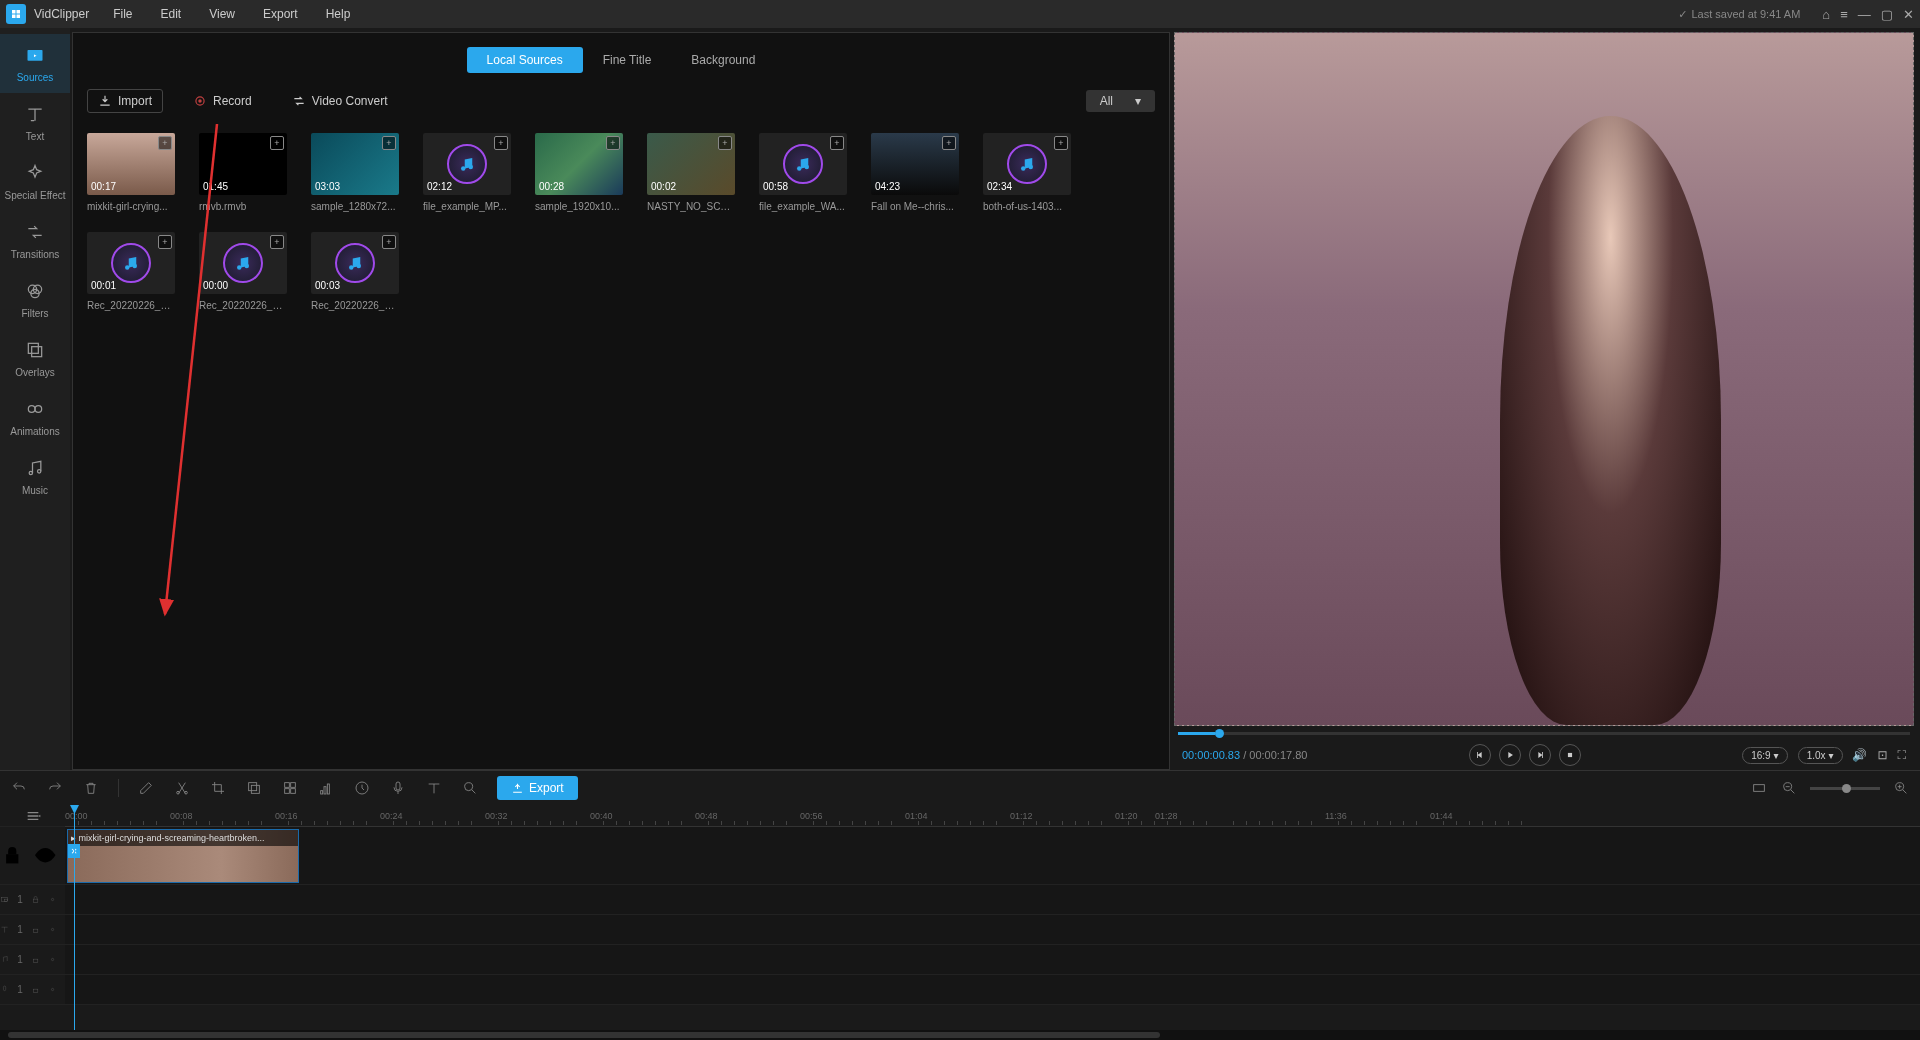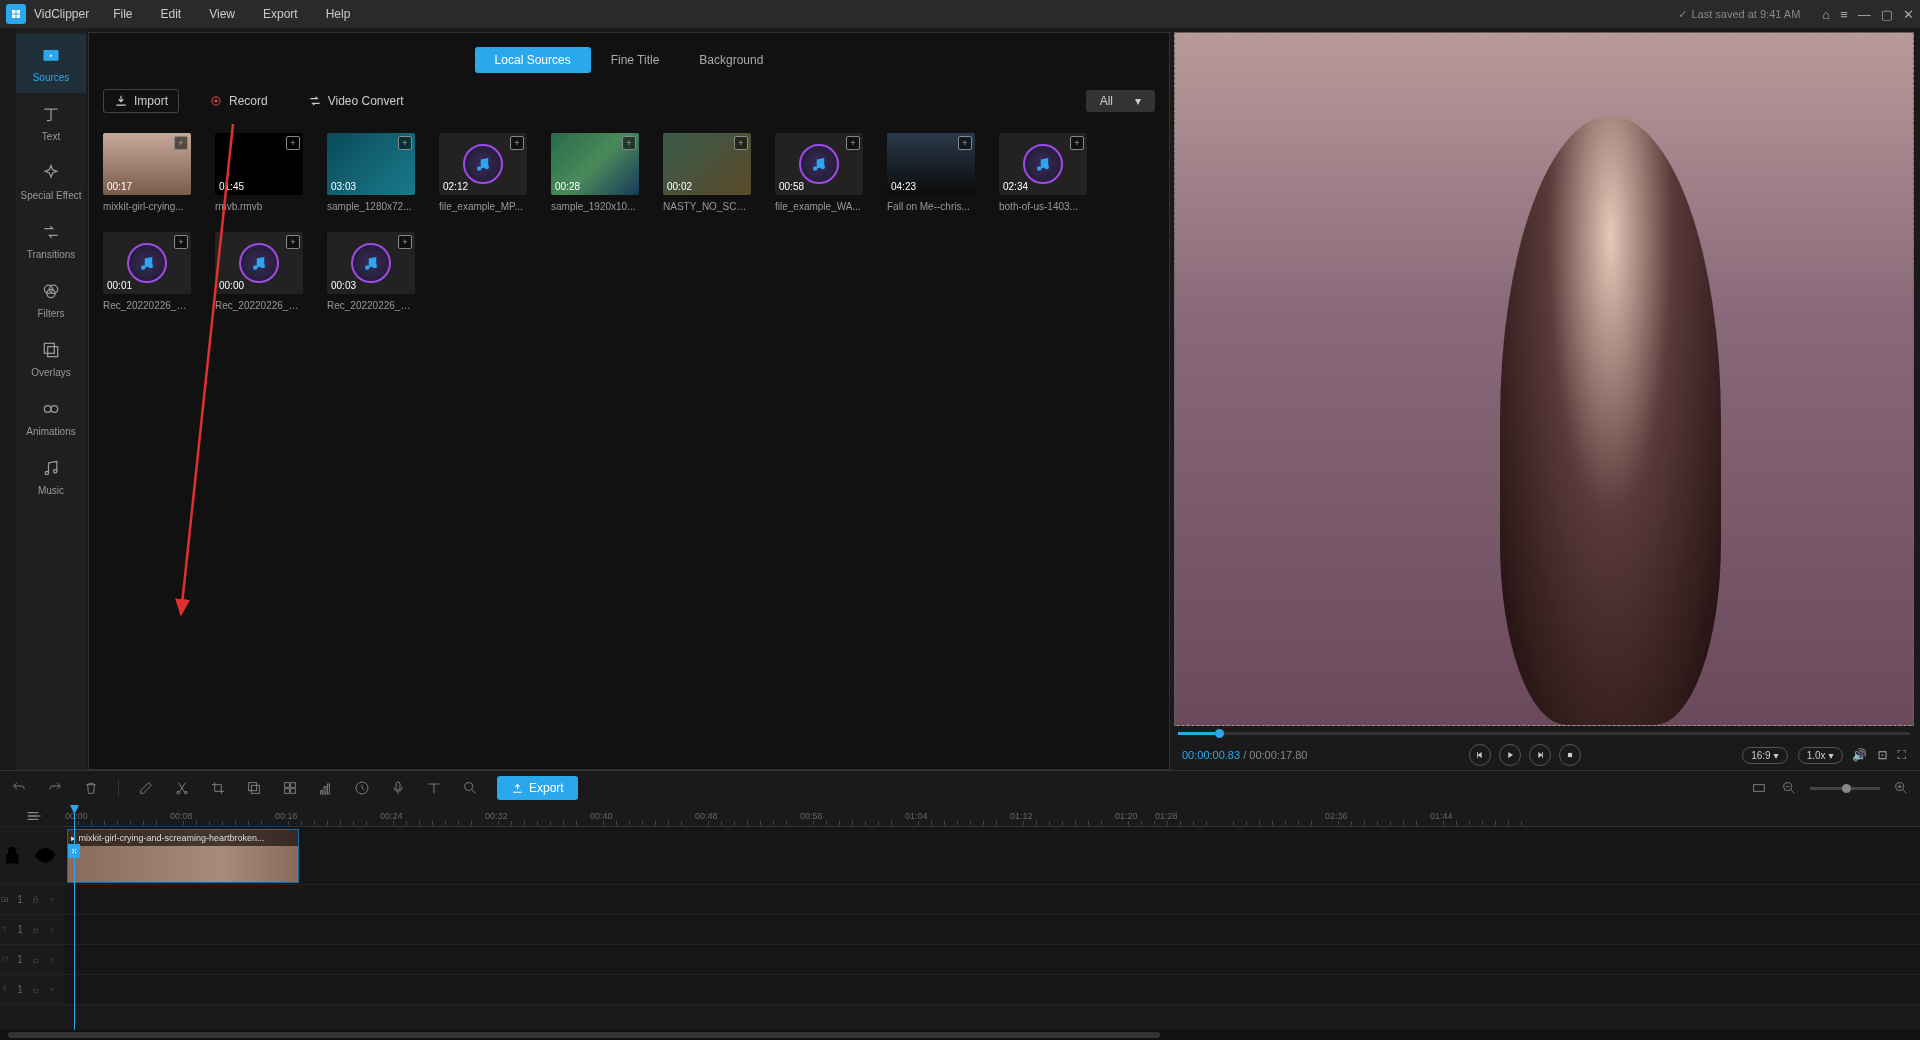--- a/index.html
+++ b/index.html
@@ -12,21 +12,21 @@
 .app-name { color:#ccc; margin-right:24px; font-size:12px; }
 .menu { display:flex; gap:28px; }
 .menu span { color:#ccc; font-size:12px; cursor:pointer; }
 .titlebar-right { margin-left:auto; display:flex; align-items:center; gap:14px; }
 .saved { color:#888; font-size:11px; display:flex; align-items:center; gap:4px; }
 .win-btns { display:flex; gap:10px; margin-left:8px; }
 .win-btns span { color:#aaa; font-size:13px; cursor:pointer; }
 
 
 .main { display:flex; height:calc(100% - 28px - 270px); }
-.sidebar { width:70px; background:#1f1f1f; display:flex; flex-direction:column; align-items:flex-end; padding-top:6px;margin-left:16px; }
+.sidebar { width:70px; background:#1f1f1f; display:flex; flex-direction:column; align-items:flex-end; padding-top:6px; }
 .side-item { width:100%; display:flex; flex-direction:column; align-items:center; padding:10px 0; color:#999; cursor:pointer; gap:6px; }
 .side-item.active { background:#2ba8ed22; color:#2ba8ed; }
 .side-item .ico { width:22px; height:22px; display:flex; align-items:center; justify-content:center; }
 .side-item svg { width:20px; height:20px; stroke:#999; fill:none; stroke-width:1.5; }
 .side-item.active svg { stroke:#2ba8ed; fill:#2ba8ed; }
 .side-item span { font-size:10px; }
 
 .center-pane { flex:1; background:#111; border:1px solid #333; margin:4px 2px 0 2px; display:flex; flex-direction:column; position:relative; }
 .tabs { display:flex; justify-content:center; padding:14px 0 10px; gap:0; }
 .tab { padding:6px 20px; color:#aaa; font-size:12px; cursor:pointer; border-radius:3px; }
@@ -701,21 +701,21 @@
           <div class="minor" style="left: 1128px;"></div>
           <div class="minor" style="left: 1141px;"></div>
           <span class="tick" style="left: 1090px;">01:28</span>
           <div class="minor" style="left: 1168px;"></div>
           <div class="minor" style="left: 1181px;"></div>
           <div class="minor" style="left: 1194px;"></div>
           <div class="minor" style="left: 1207px;"></div>
           <div class="minor" style="left: 1220px;"></div>
           <div class="minor" style="left: 1233px;"></div>
           <div class="minor" style="left: 1246px;"></div>
-          <span class="tick" style="left: 1260px;">02:36</span>
+          <span class="tick" style="left: 1260px;">11:36</span>
           <div class="minor" style="left: 1273px;"></div>
           <div class="minor" style="left: 1286px;"></div>
           <div class="minor" style="left: 1299px;"></div>
           <div class="minor" style="left: 1312px;"></div>
           <div class="minor" style="left: 1325px;"></div>
           <div class="minor" style="left: 1338px;"></div>
           <div class="minor" style="left: 1351px;"></div>
           <span class="tick" style="left: 1365px;">01:44</span>
           <div class="minor" style="left: 1378px;"></div>
           <div class="minor" style="left: 1391px;"></div>

